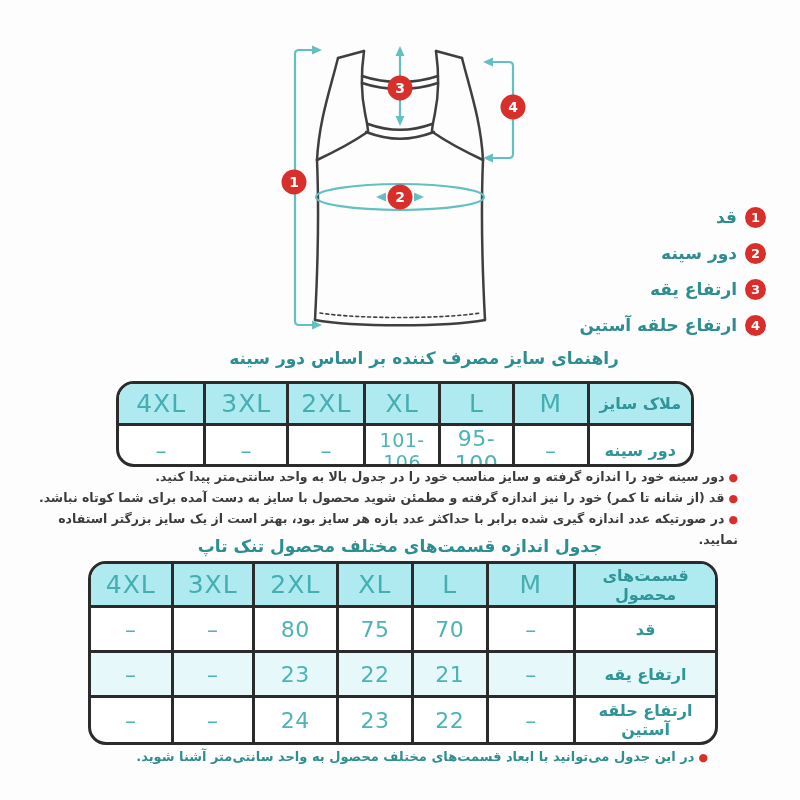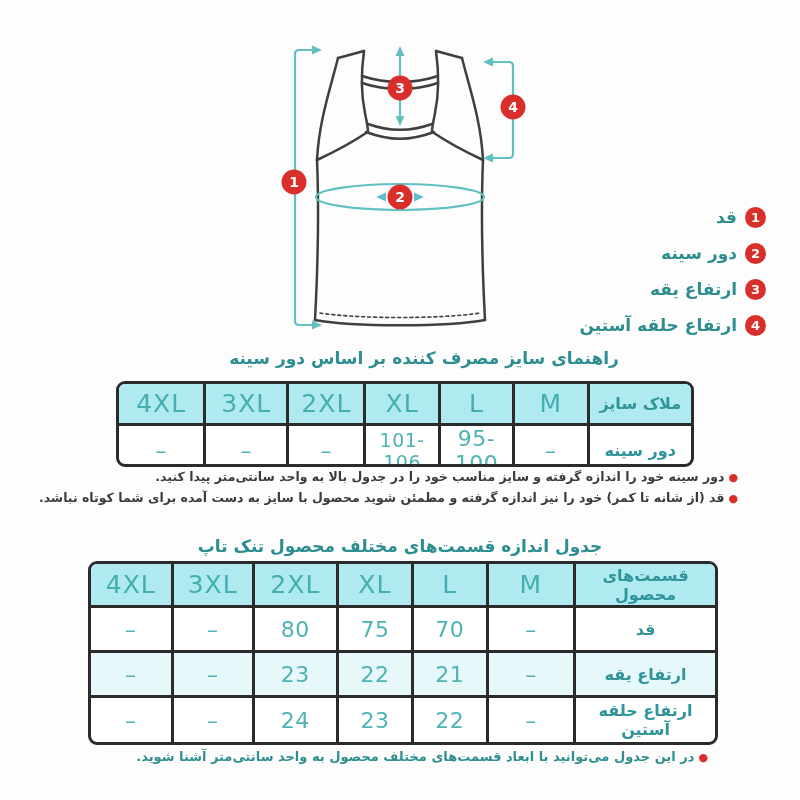--- a/index.html
+++ b/index.html
@@ -8,21 +8,21 @@
     font-family:"DejaVu Sans",sans-serif;overflow:hidden;
   }
   .abs{position:absolute;}
   
   .section-title{
     width:800px;text-align:center;font-size:17px;font-weight:bold;
     color:#2c8e90;direction:rtl;
   }
   
   .tbl-wrap{
-    border:3px solid #2b2b2b;border-radius:9px;overflow:hidden;background:#fff;
+    border:3px solid #2b2b2b;border-radius:18px;overflow:hidden;background:#fff;
   }
   table{border-collapse:collapse;table-layout:fixed;width:100%;height:100%;}
   td{
     border:3px solid #2b2b2b;text-align:center;vertical-align:middle;
     padding:0;overflow:hidden;
   }
   tr td:first-child{border-left:none;}
   tr td:last-child{border-right:none;}
   tr:first-child td{border-top:none;}
   tr:last-child td{border-bottom:none;}
@@ -165,20 +165,21 @@
       <td class="val">–</td>
       <td class="fa-label">دور سینه</td>
     </tr>
   </tbody>
     </table>
 </div>
 
 <div class="abs notes" style="top:467px;right:62px;width:710px;">
   <div><span class="bullet">●</span><span>دور سینه خود را اندازه گرفته و سایز مناسب خود را در جدول بالا به واحد سانتی‌متر پیدا کنید.</span></div>
   <div><span class="bullet">●</span><span>قد (از شانه تا کمر) خود را نیز اندازه گرفته و مطمئن شوید محصول با سایز به دست آمده برای شما کوتاه نباشد.</span></div>
+  <div><span class="bullet">●</span><span>در صورتیکه عدد اندازه گیری شده برابر با حداکثر عدد بازه هر سایز بود، بهتر است از یک سایز بزرگتر استفاده نمایید.</span></div>
 </div>
 
 <div class="abs section-title" style="top:536px;">جدول اندازه قسمت‌های مختلف محصول تنک تاپ</div>
 
 <div class="abs tbl-wrap" style="left:88px;top:561px;width:624px;height:178px;">
   <table>
     <colgroup>
       <col style="width:13%">
         <col style="width:13%">
         <col style="width:13.5%">

